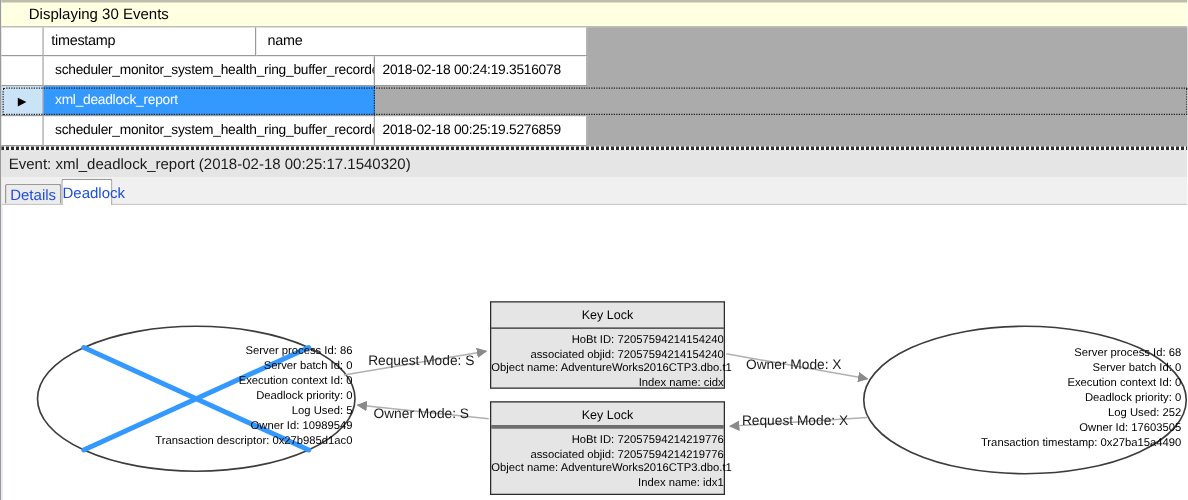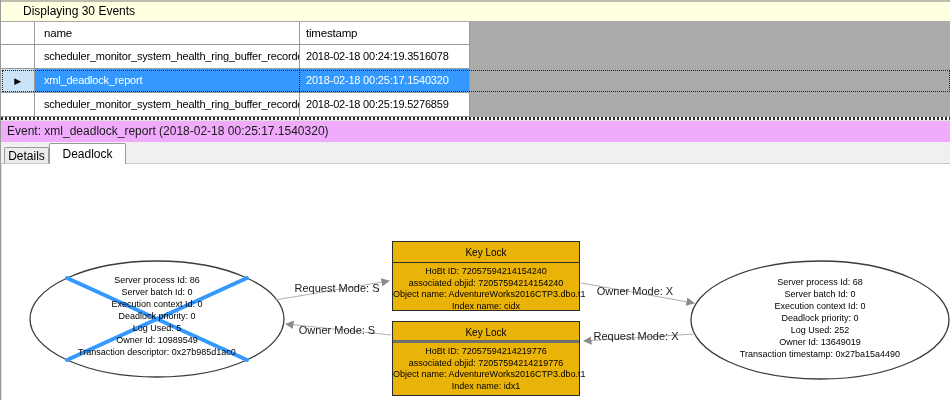--- a/index.html
+++ b/index.html
@@ -25,71 +25,70 @@
   .row-sel .gutter { background:#cbe3f6; }
   .row-sel .name-col { border-right:1px dotted #123; }
   .sel-outline { outline:1px dotted #222; outline-offset:-2px; }
   .row-selector { font-size:9px; color:#000; line-height:24px; }
 
   
   .splitter { height:4px; background:
       repeating-linear-gradient(90deg,#2b2b2b 0 2px,#ffffff 2px 4px); border-bottom:1px solid #e0e0e0; }
 
   
-  .event-bar { height:21px; background:#f0abfc; font-size:12px; color:#1a1a1a; line-height:21px; padding-left:6px; }
+  .event-bar { height:21px; background:#e5e5e5; font-size:12px; color:#1a1a1a; line-height:21px; padding-left:6px; }
   .tab-strip { position:relative; height:21px; background:#f0f0f0; }
-  .tab { position:absolute; bottom:0; font-size:12px; color:#000000; text-align:center;
+  .tab { position:absolute; bottom:0; font-size:12px; color:#1d4ed8; text-align:center;
          border:1px solid #9a9a9a; border-bottom:none; border-radius:2px 2px 0 0; }
   .tab.inactive { left:3px; width:45px; height:16px; line-height:16px; background:#ececec; }
-  .tab.active { left:48px; width:77px; height:21px; line-height:20px; background:#fff; z-index:3; margin-bottom:-1px; }
+  .tab.active { left:48px; width:41px; height:21px; line-height:20px; background:#fff; z-index:3; margin-bottom:-1px; }
 
   
   .panel { position:relative; width:950px; height:237px; background:#fff;
            border-top:1px solid #c9c9c9; border-left:1px solid #dde3ec; }
   .panel svg { position:absolute; left:0; top:0; }
-  .node-text { position:absolute; text-align:center; font-size:9px; line-height:12px; color:#000; }
+  .node-text { position:absolute; text-align:right; font-size:9px; line-height:12px; color:#000; }
   .node-text div { white-space:nowrap; }
-  .lock-box { position:absolute; background:#eab308; border:1px solid #2b2b2b; z-index:2; }
+  .lock-box { position:absolute; background:#e5e5e5; border:1px solid #2b2b2b; z-index:2; }
   .lock-title { height:21px; line-height:21px; text-align:center; font-size:10px; color:#000; }
   .lock-box.top .lock-title { border-bottom:1px solid #2b2b2b; }
   .lock-box.bottom .lock-title { border-bottom:3px solid #6e6e6e; }
   .lock-body { padding-top:3px; text-align:center; font-size:9px; line-height:11.5px; color:#000; }
-  .lock-body div { white-space:nowrap; }
+  .lock-body div { white-space:nowrap;text-align:right; }
   .edge-label { font-size:11px; fill:#1a1a1a; text-anchor:middle; font-family:"Liberation Sans", sans-serif; }
 </style>
 </head>
 <body>
 
 <div class="app">
 
   <div class="title-bar">
     <span>Displaying 30 Events</span>
   </div>
 
   <div class="grid">
     <div class="grid-row header">
       <div class="cell gutter"></div>
+      <div class="cell ts-col">timestamp</div>
       <div class="cell name-col">name</div>
-      <div class="cell ts-col">timestamp</div>
       <div class="cell filler"></div>
     </div>
 
     <div class="grid-row">
       <div class="cell gutter"></div>
       <div class="cell name-col">scheduler_monitor_system_health_ring_buffer_recorded</div>
       <div class="cell ts-col">2018-02-18 00:24:19.3516078</div>
       <div class="cell filler"></div>
     </div>
 
     <div class="grid-row row-sel sel-outline">
       <div class="cell gutter">
         <span class="row-selector">▶</span>
       </div>
       <div class="cell name-col sel">xml_deadlock_report</div>
-      <div class="cell ts-col sel">2018-02-18 00:25:17.1540320</div>
       <div class="cell filler"></div>
     </div>
 
     <div class="grid-row">
       <div class="cell gutter"></div>
       <div class="cell name-col">scheduler_monitor_system_health_ring_buffer_recorded</div>
       <div class="cell ts-col">2018-02-18 00:25:19.5276859</div>
       <div class="cell filler"></div>
     </div>
   </div>
@@ -140,21 +139,21 @@
       <div>Owner Id: 10989549</div>
       <div>Transaction descriptor: 0x27b985d1ac0</div>
     </div>
 
     <div class="node-text" style="left:693px; top:112px; width:250px;">
       <div>Server process Id: 68</div>
       <div>Server batch Id: 0</div>
       <div>Execution context Id: 0</div>
       <div>Deadlock priority: 0</div>
       <div>Log Used: 252</div>
-      <div>Owner Id: 13649019</div>
+      <div>Owner Id: 17603505</div>
       <div>Transaction timestamp: 0x27ba15a4490</div>
     </div>
 
     <div class="lock-box top" style="left:390px; top:77px; width:188px; height:70px;">
       <div class="lock-title">Key Lock</div>
       <div class="lock-body">
         <div>HoBt ID: 72057594214154240</div>
         <div>associated objid: 72057594214154240</div>
         <div>Object name: AdventureWorks2016CTP3.dbo.t1</div>
         <div>Index name: cidx</div>

